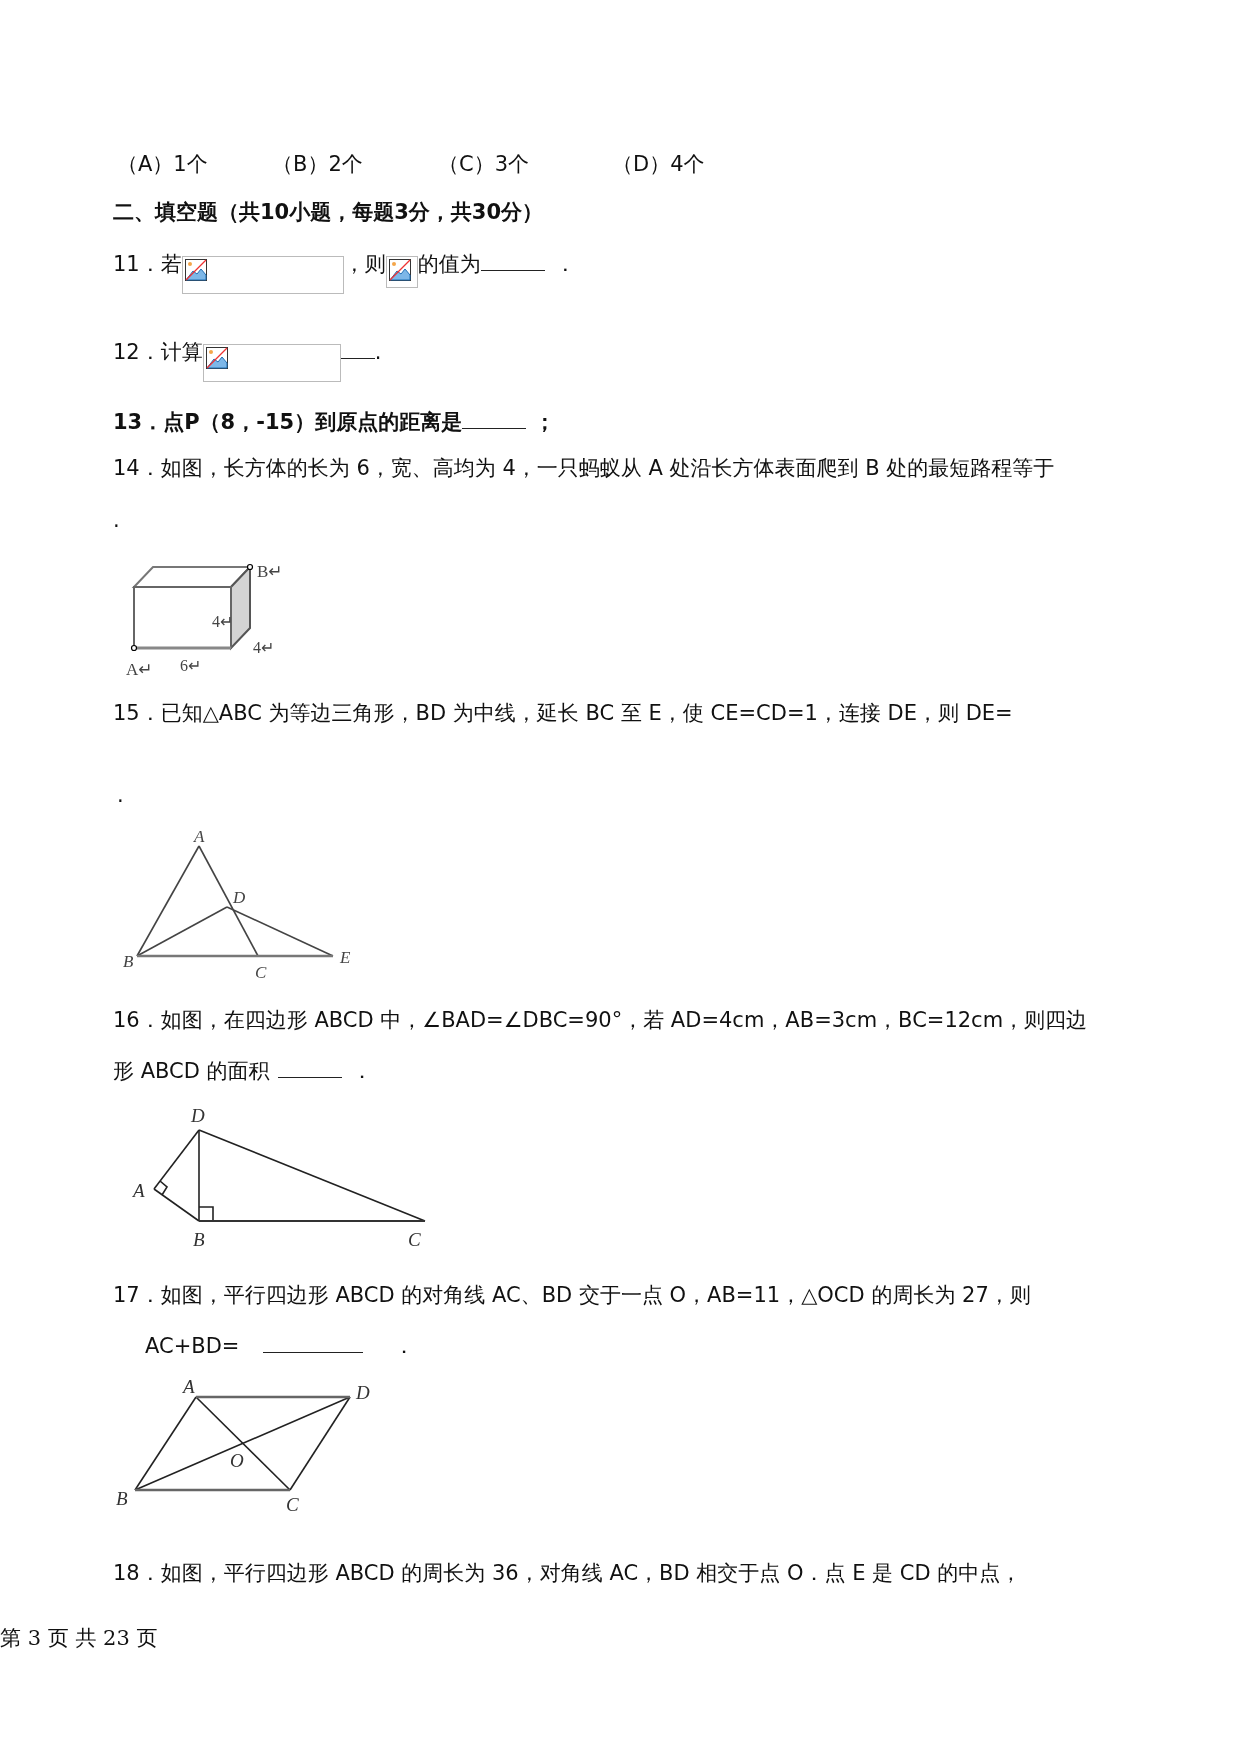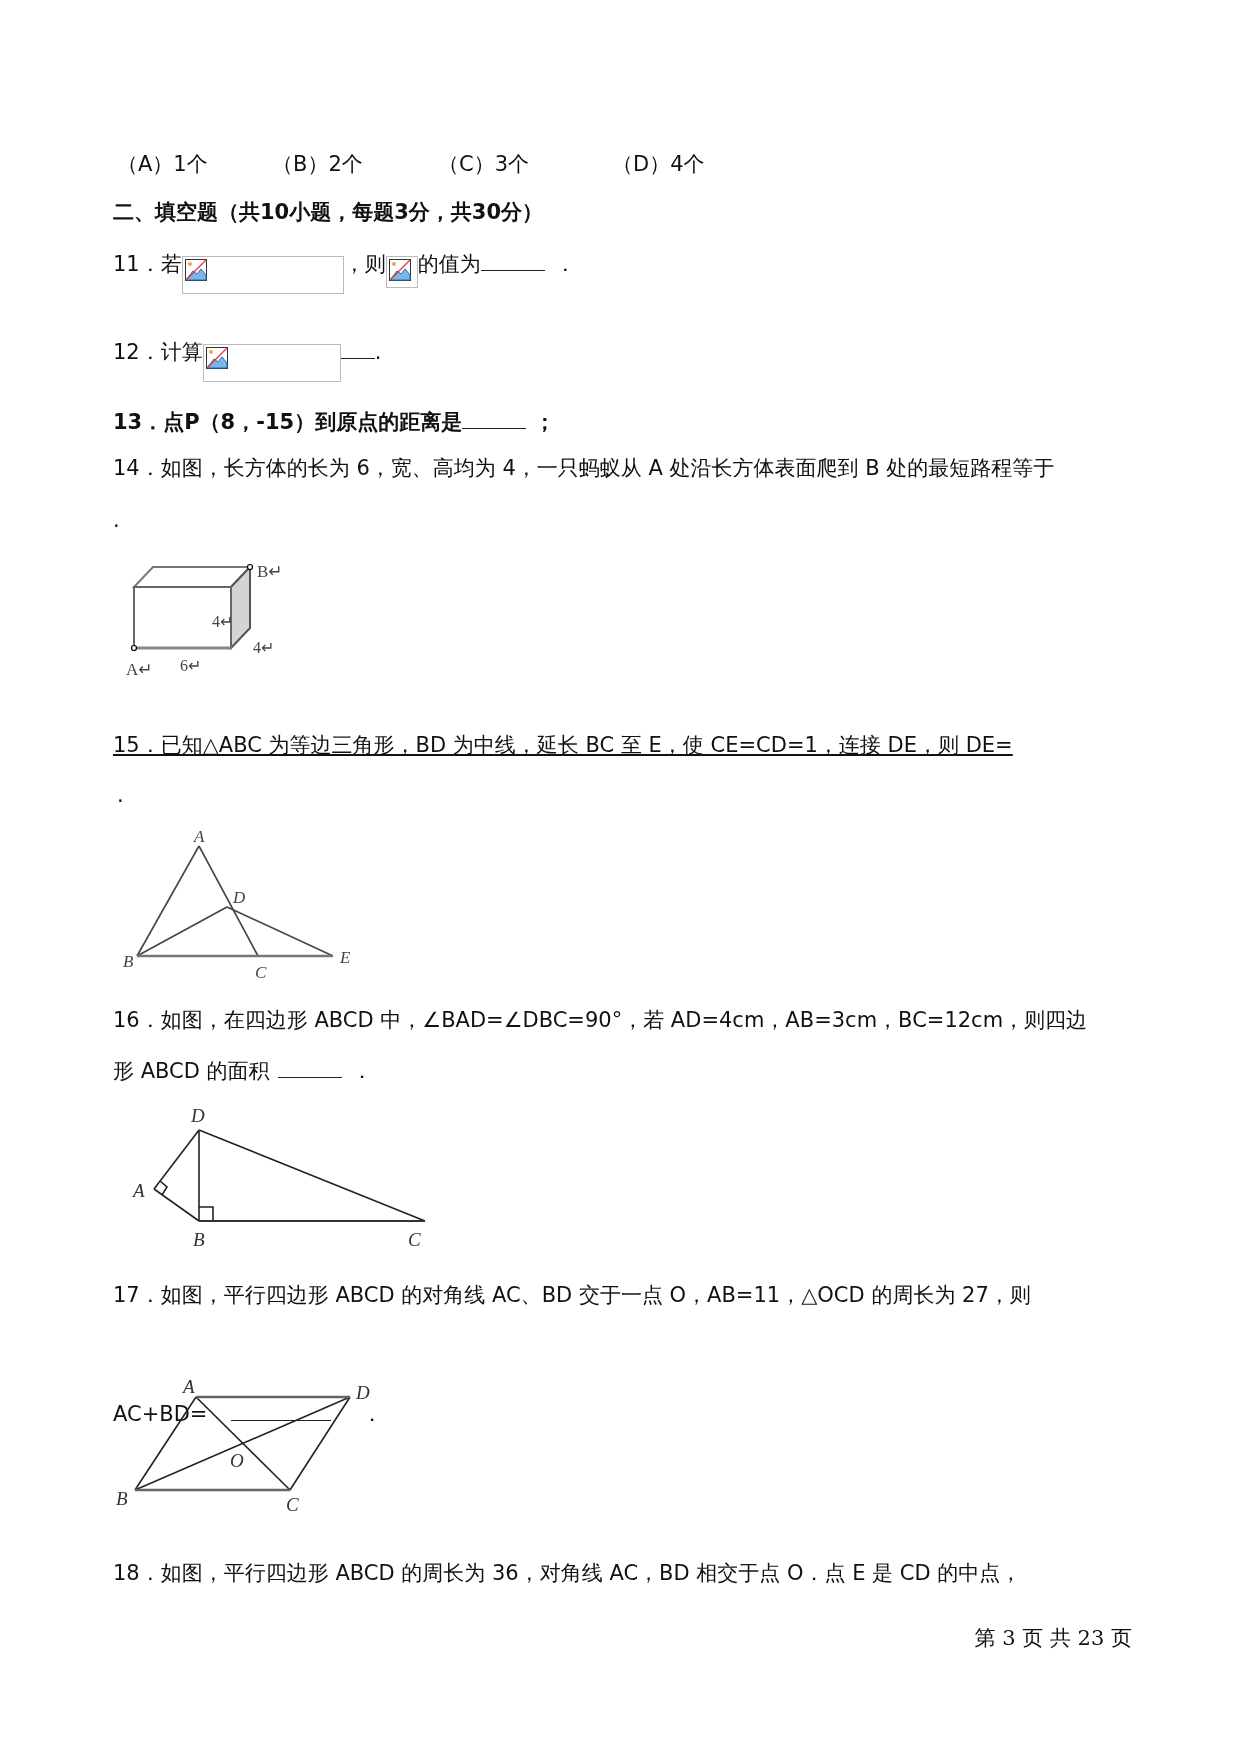--- a/index.html
+++ b/index.html
@@ -6,21 +6,21 @@
   body { width:1240px; height:1754px; position:relative; overflow:hidden;
          font-family:"DejaVu Sans", sans-serif; color:#111; font-size:21px; }
   .abs { position:absolute; white-space:nowrap; }
   .line { position:absolute; left:113px; white-space:nowrap; line-height:30px; }
   .opt { position:absolute; top:150px; }
   .bold { font-weight:bold; }
   .blank { display:inline-block; border-bottom:1.5px solid #222; height:22px; vertical-align:baseline; }
   .imgbox { display:inline-block; position:relative; vertical-align:top; border:1px solid #bbb; background:#fff; }
   .broken { position:absolute; left:2px; top:2px; width:22px; height:22px; }
   .fig { position:absolute; }
-  .footer { position:absolute; top:1624px; left:0; width:1132px; text-align:right;
+  .footer { position:absolute; top:1624px; left:0; width:1132px; text-align:left;
             font-family:"DejaVu Serif", serif; font-size:21px; }
   svg text { font-family:"Liberation Serif", serif; font-style:italic; }
 </style>
 </head>
 <body>
 
 <span class="opt abs" style="left:117px;">（A）1个</span>
 <span class="opt abs" style="left:272px;">（B）2个</span>
 <span class="opt abs" style="left:438px;text-align:center;">（C）3个</span>
 <span class="opt abs" style="left:612px;">（D）4个</span>
@@ -64,21 +64,21 @@
   <line x1="14" y1="103" x2="111" y2="103" stroke="#888" stroke-width="3"></line>
   <circle cx="14" cy="103" r="2.5" fill="#fff" stroke="#000" stroke-width="1.2"></circle>
   <circle cx="130" cy="22" r="2.5" fill="#fff" stroke="#000" stroke-width="1.2"></circle>
   <text x="137" y="32" font-size="17" fill="#444" style="font-style:normal">B↵</text>
   <text x="92" y="82" font-size="16" fill="#444" style="font-style:normal">4↵</text>
   <text x="133" y="108" font-size="16" fill="#444" style="font-style:normal">4↵</text>
   <text x="6" y="130" font-size="17" fill="#444" style="font-style:normal">A↵</text>
   <text x="60" y="126" font-size="16" fill="#444" style="font-style:normal">6↵</text>
 </svg>
 
-<div class="line" style="top:730px;text-decoration:underline;">15．已知△ABC 为等边三角形，BD 为中线，延长 BC 至 E，使 CE=CD=1，连接 DE，则 DE=</div>
+<div class="line" style="top:698px;">15．已知△ABC 为等边三角形，BD 为中线，延长 BC 至 E，使 CE=CD=1，连接 DE，则 DE=</div>
 <div class="line" style="top:780px;left:117px;">.</div>
 
 <svg class="fig" style="left:115px;top:825px;" width="250" height="155" viewBox="0 0 250 155">
   <g stroke="#444" stroke-width="1.6" fill="none">
     <line x1="84" y1="21" x2="22" y2="131"></line>
     <line x1="84" y1="21" x2="143" y2="131"></line>
     <line x1="22" y1="131" x2="112" y2="82"></line>
     <line x1="112" y1="82" x2="218" y2="131"></line>
   </g>
   <line x1="22" y1="131" x2="218" y2="131" stroke="#777" stroke-width="2.5"></line>
@@ -104,21 +104,21 @@
     <polyline points="35,81 42,87 37,95"></polyline>
   </g>
   <line x1="74" y1="121" x2="300" y2="121" stroke="#333" stroke-width="2.2"></line>
   <text x="66" y="22" font-size="19" fill="#333">D</text>
   <text x="8" y="97" font-size="19" fill="#333">A</text>
   <text x="68" y="146" font-size="19" fill="#333">B</text>
   <text x="283" y="146" font-size="19" fill="#333">C</text>
 </svg>
 
 <div class="line" style="top:1280px;">17．如图，平行四边形 ABCD 的对角线 AC、BD 交于一点 O，AB=11，△OCD 的周长为 27，则</div>
-<div class="line" style="top:1398px;">
+<div class="line" style="top:1330px;margin-left:32px;">
   <span>AC+BD=</span><span class="blank" style="width:100px;margin-left:24px;"></span><span style="margin-left:30px;">．</span>
 </div>
 
 <svg class="fig" style="left:110px;top:1375px;" width="280" height="145" viewBox="0 0 280 145">
   <g stroke="#222" stroke-width="1.6" fill="none">
     <line x1="86" y1="22" x2="25" y2="115"></line>
     <line x1="240" y1="22" x2="180" y2="115"></line>
     <line x1="86" y1="22" x2="180" y2="115"></line>
     <line x1="25" y1="115" x2="240" y2="22"></line>
   </g>

